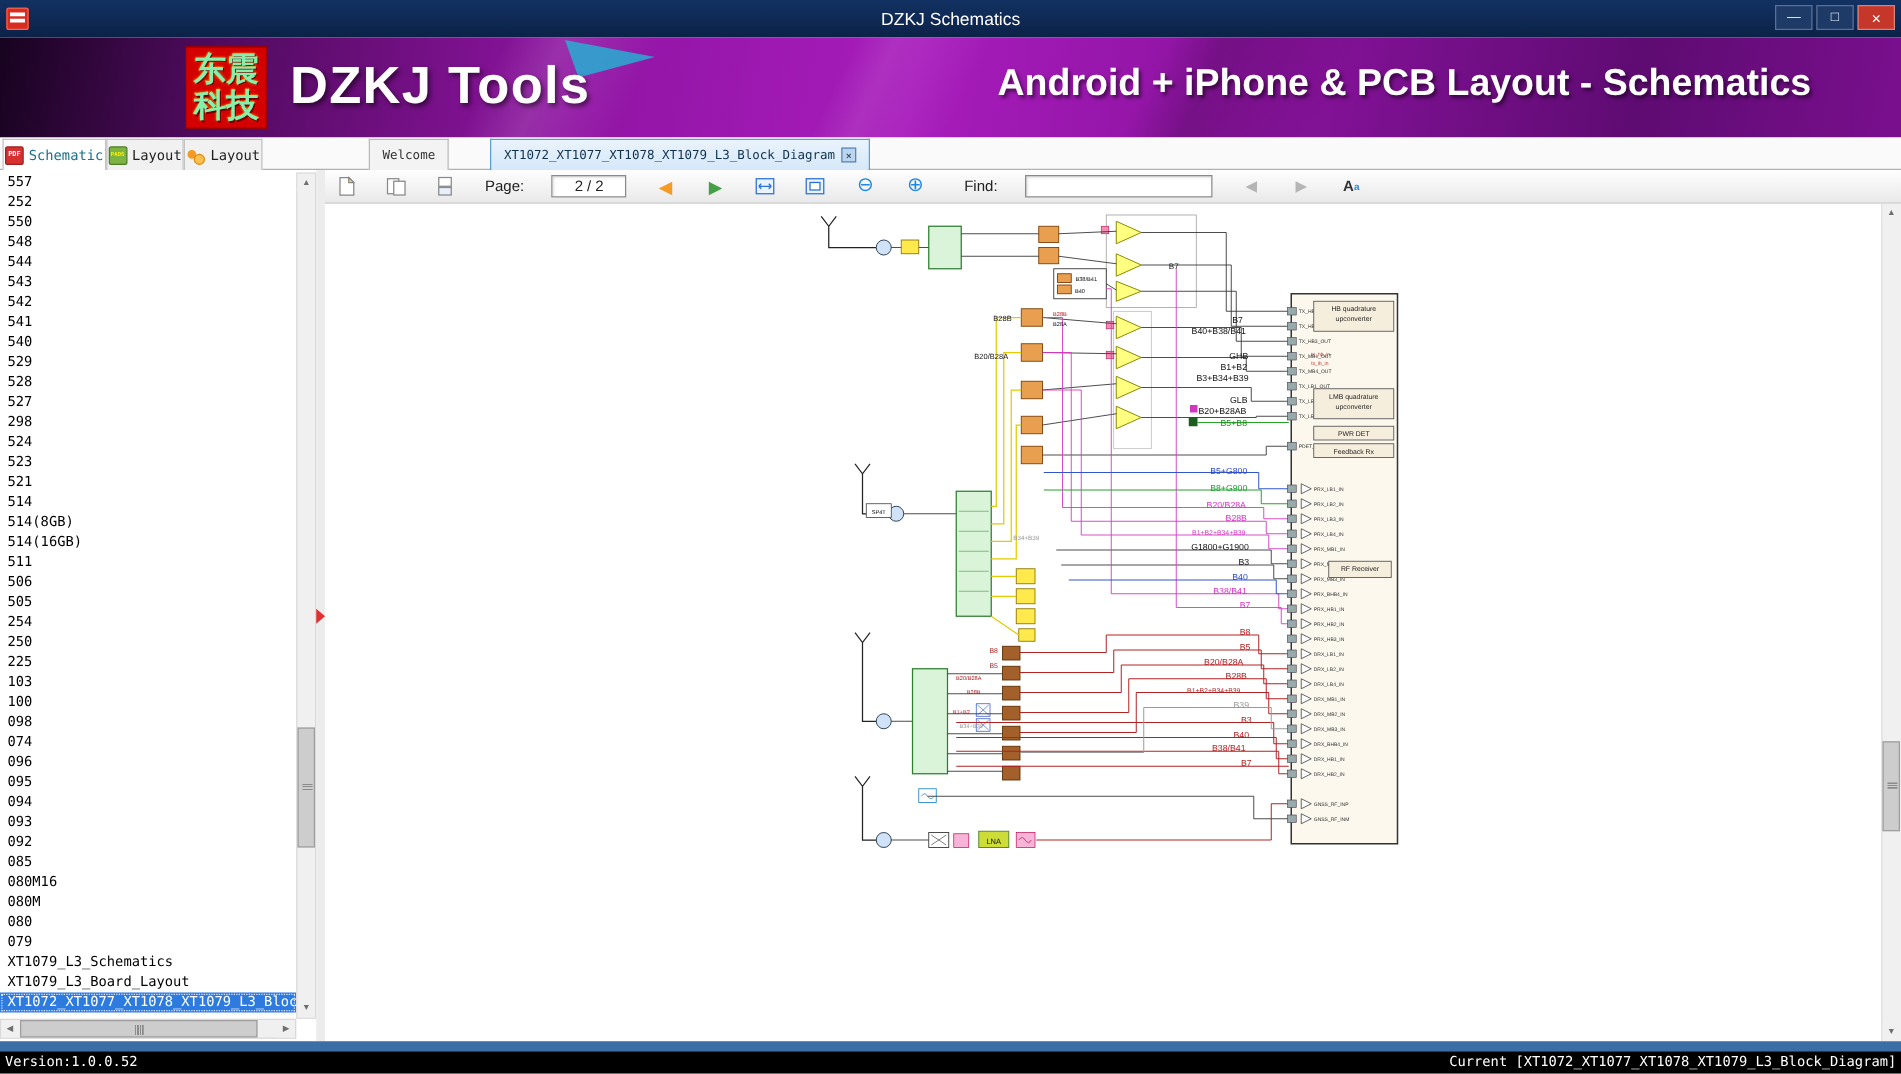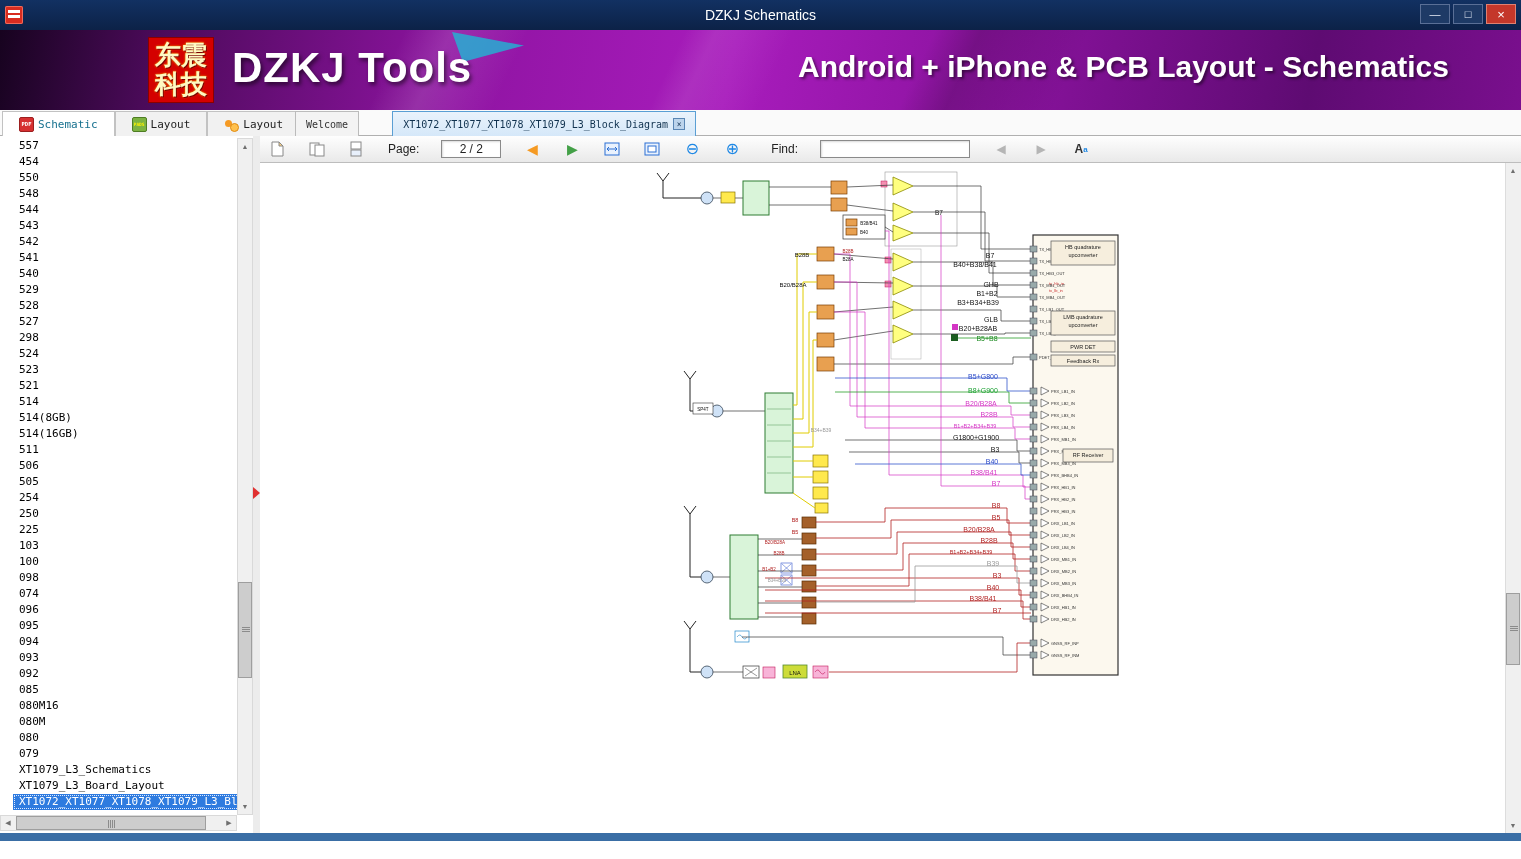--- a/index.html
+++ b/index.html
@@ -17,46 +17,46 @@
 
   
   #banner { position:absolute; left:0; top:30px; width:1521px; height:80px; overflow:hidden;
     background:linear-gradient(100deg,#17031f 0%,#4a0a58 10%,#8f14a2 30%,#a81cbc 48%,#8c13a0 65%,#5e0b72 86%,#7a0f8e 100%); }
   #banner::before { content:""; position:absolute; inset:0;
     background:linear-gradient(115deg, transparent 26%, rgba(255,255,255,.12) 29%, transparent 34%),
                linear-gradient(115deg, transparent 44%, rgba(255,255,255,.09) 46%, transparent 51%),
                linear-gradient(115deg, transparent 60%, rgba(0,0,0,.18) 63%, transparent 70%); }
   #teal-streak { position:absolute; left:452px; top:2px; width:72px; height:30px; background:#1fb6d4; clip-path:polygon(0 0,100% 45%,15% 100%); opacity:.8; }
   #logo { position:absolute; left:148px; top:7px; width:66px; height:66px; background:#d40000; border:1px solid #8a0000; display:flex; flex-direction:column; align-items:center; justify-content:center; }
-  .logo-line { color:#fef9c3; font-weight:bold; font-size:26px; line-height:1.1; text-shadow:1px 1px 0 #7a0000, 0 0 2px #ffd700; }
+  .logo-line { color:#86efac; font-weight:bold; font-size:26px; line-height:1.1; text-shadow:1px 1px 0 #7a0000, 0 0 2px #ffd700; }
   #app-name { position:absolute; left:232px; top:14px; font-size:42px; font-weight:bold; color:#fff; text-shadow:2px 3px 4px rgba(0,0,0,.55); letter-spacing:1px; }
   #banner-subtitle { position:absolute; left:798px; top:20px; font-size:30px; font-weight:bold; color:#fff; text-shadow:2px 2px 3px rgba(0,0,0,.5); }
 
   
   #tabbar { position:absolute; left:0; top:110px; width:1521px; height:26px; background:#fafafa; border-bottom:1px solid #b0b0b0; }
   #main-tabs { position:absolute; left:2px; top:1px; height:25px; display:flex; }
-  .main-tab { display:flex; align-items:center; gap:4px; padding:0 16px; height:25px; border:1px solid #c2c2c2; border-bottom:none; background:#f1f1f1; font-family:"DejaVu Sans Mono", monospace; font-size:11px; color:#222; }
+  .main-tab { display:flex; align-items:center; gap:4px; padding:0 1px; height:25px; border:1px solid #c2c2c2; border-bottom:none; background:#f1f1f1; font-family:"DejaVu Sans Mono", monospace; font-size:11px; color:#222; }
   .main-tab.active { background:#fff; color:#17718f; }
   .tab-icon { width:15px; height:15px; display:flex; align-items:center; justify-content:center; font-weight:bold; color:#fff; border-radius:2px; }
   .tab-icon.pdf { background:#d63031; font-size:5.5px; border:1px solid #9c1f1f; }
   .tab-icon.pads { background:#7cb342; color:#fff200; font-size:4.5px; border:1px solid #4e7d23; }
   .tab-icon.share { position:relative; background:transparent; }
   .tab-icon.share::before { content:""; position:absolute; left:1px; top:3px; width:7px; height:7px; border-radius:50%; background:#f59a23; }
   .tab-icon.share::after { content:""; position:absolute; left:6px; top:6px; width:7px; height:7px; border-radius:50%; background:#ffc04d; border:1px solid #e08a10; }
   #doc-tabs { position:absolute; left:265px; top:1px; height:25px; display:flex; gap:3px; }
   .doc-tab { display:flex; align-items:center; gap:5px; padding:0 10px; height:25px; border:1px solid #bbb; border-bottom:none; background:#f3f3f3; font-family:"DejaVu Sans Mono", monospace; font-size:10px; color:#333;margin-left:30px; }
   .doc-tab.active { background:linear-gradient(#eaf3fc,#d5e8f9); border-color:#5a9fd4; color:#10324f; }
   .tab-close { width:12px; height:12px; display:flex; align-items:center; justify-content:center; background:#bcd4ec; border:1px solid #5a86b4; font-size:8px; color:#1b3a5c; }
 
   
   #workspace { position:absolute; left:0; top:136px; width:1521px; height:697px; background:#fff; }
 
   
   #sidebar { position:absolute; left:0; top:0; width:260px; height:697px; background:#fff; border-right:1px solid #999; }
-  #sidebar-list { position:absolute; left:0; top:2px; width:237px; height:676px; overflow:hidden; font-family:"DejaVu Sans Mono", monospace; font-size:11px; color:#000;margin-left:13px; }
+  #sidebar-list { position:absolute; left:0; top:2px; width:237px; height:676px; overflow:hidden; font-family:"DejaVu Sans Mono", monospace; font-size:11px; color:#000; }
   .sb-item { height:16px; line-height:16px; padding-left:6px; white-space:nowrap; overflow:hidden; }
   .sb-item.selected { background:#2e7bdf; color:#fff; outline:1px dotted #dce8ff; outline-offset:-2px; }
   #sb-vscroll { position:absolute; left:237px; top:2px; width:16px; height:677px; background:#f0f0f0; border:1px solid #d9d9d9; }
   .scroll-btn { position:absolute; left:0; width:14px; height:15px; display:flex; align-items:center; justify-content:center; font-size:7px; color:#6f6f6f; background:#f0f0f0; }
   #sb-up { top:0; } #sb-down { bottom:0; }
   #sb-vthumb { position:absolute; left:0; top:443px; width:14px; height:96px; background:#cdcdcd; border:1px solid #9e9e9e; }
   .grip-h { position:absolute; left:3px; top:50%; width:8px; height:5px; margin-top:-3px;
     background:repeating-linear-gradient(#8b8b8b 0 1px, transparent 1px 2px); }
   #sb-hscroll { position:absolute; left:0; top:679px; width:237px; height:16px; background:#f0f0f0; border:1px solid #d9d9d9; }
   #sb-left { left:0; top:0; height:14px; } 
@@ -159,21 +159,21 @@
         <span class="tab-close">×</span>
       </div>
     </div>
   </div>
 
   <div id="workspace">
 
     <div id="sidebar">
       <div id="sidebar-list">
           <div class="sb-item">557</div>
-          <div class="sb-item">454</div>
+          <div class="sb-item">252</div>
           <div class="sb-item">550</div>
           <div class="sb-item">548</div>
           <div class="sb-item">544</div>
           <div class="sb-item">543</div>
           <div class="sb-item">542</div>
           <div class="sb-item">541</div>
           <div class="sb-item">540</div>
           <div class="sb-item">529</div>
           <div class="sb-item">528</div>
           <div class="sb-item">527</div>
@@ -673,14 +673,18 @@
               <span class="grip-h"></span>
             </div>
           <div class="scroll-btn" id="vs-down">▼</div>
         </div>
       </div>
     </div>
   </div>
 
   <div id="bottom-strip"></div>
 
+  <div id="statusbar">
+    <span id="status-version">Version:1.0.0.52</span>
+    <span id="status-current">Current [XT1072_XT1077_XT1078_XT1079_L3_Block_Diagram]</span>
+  </div>
 
 </div>
 
 </body></html>

